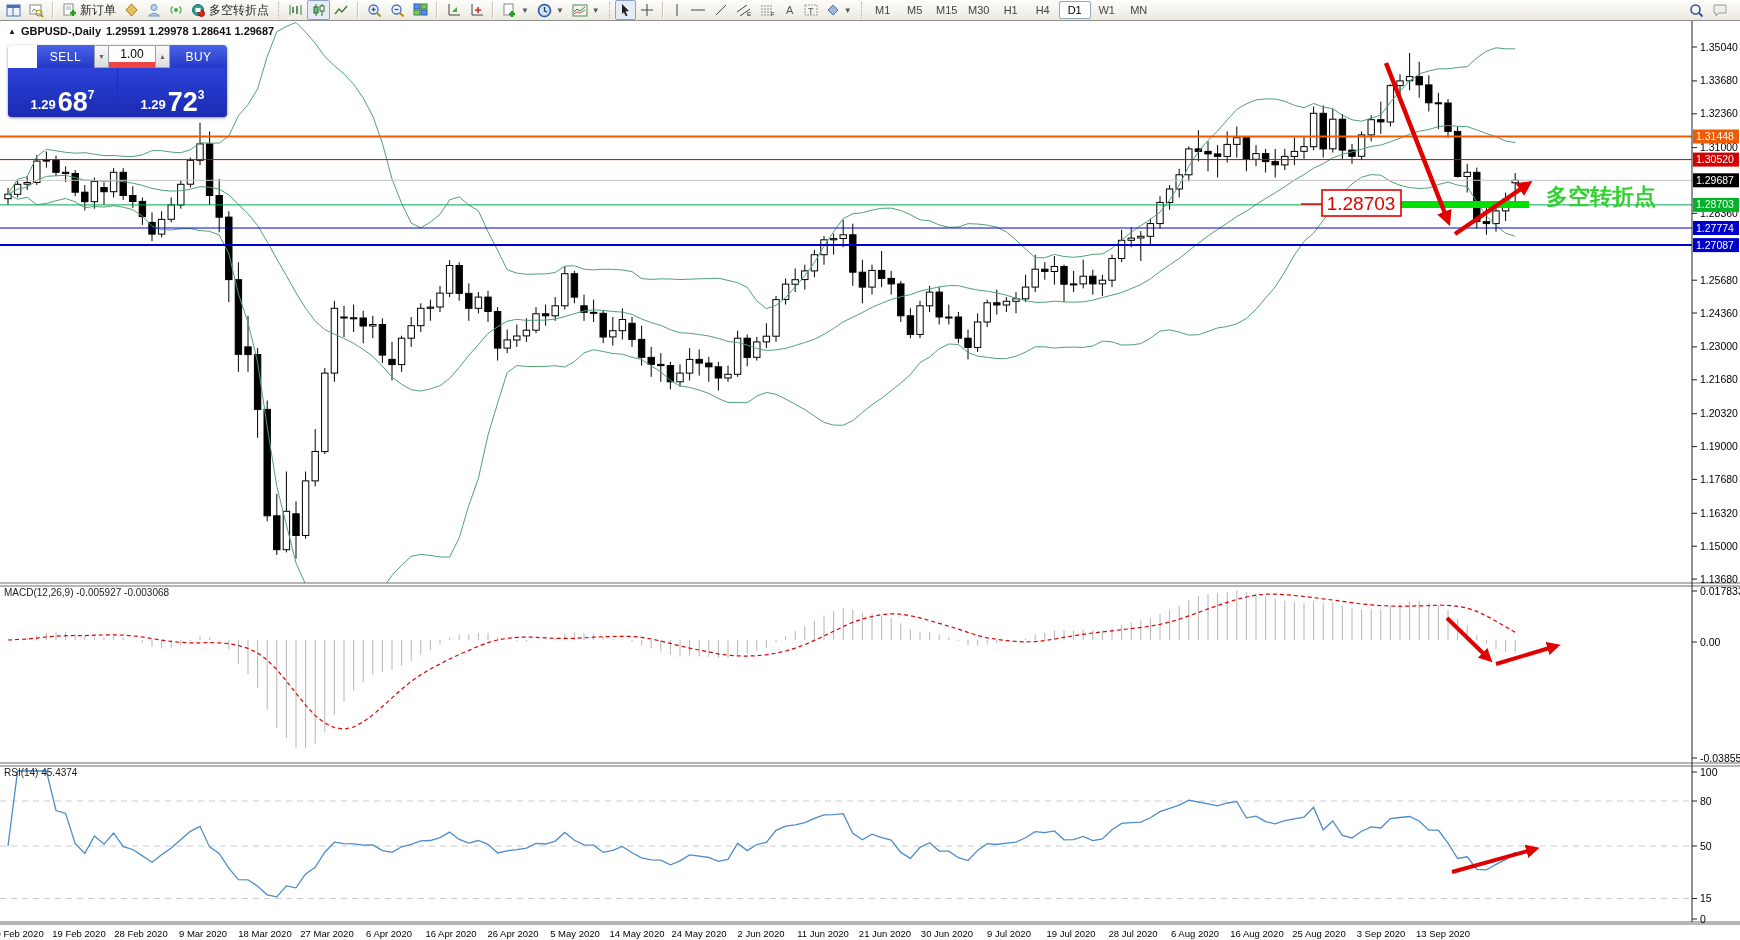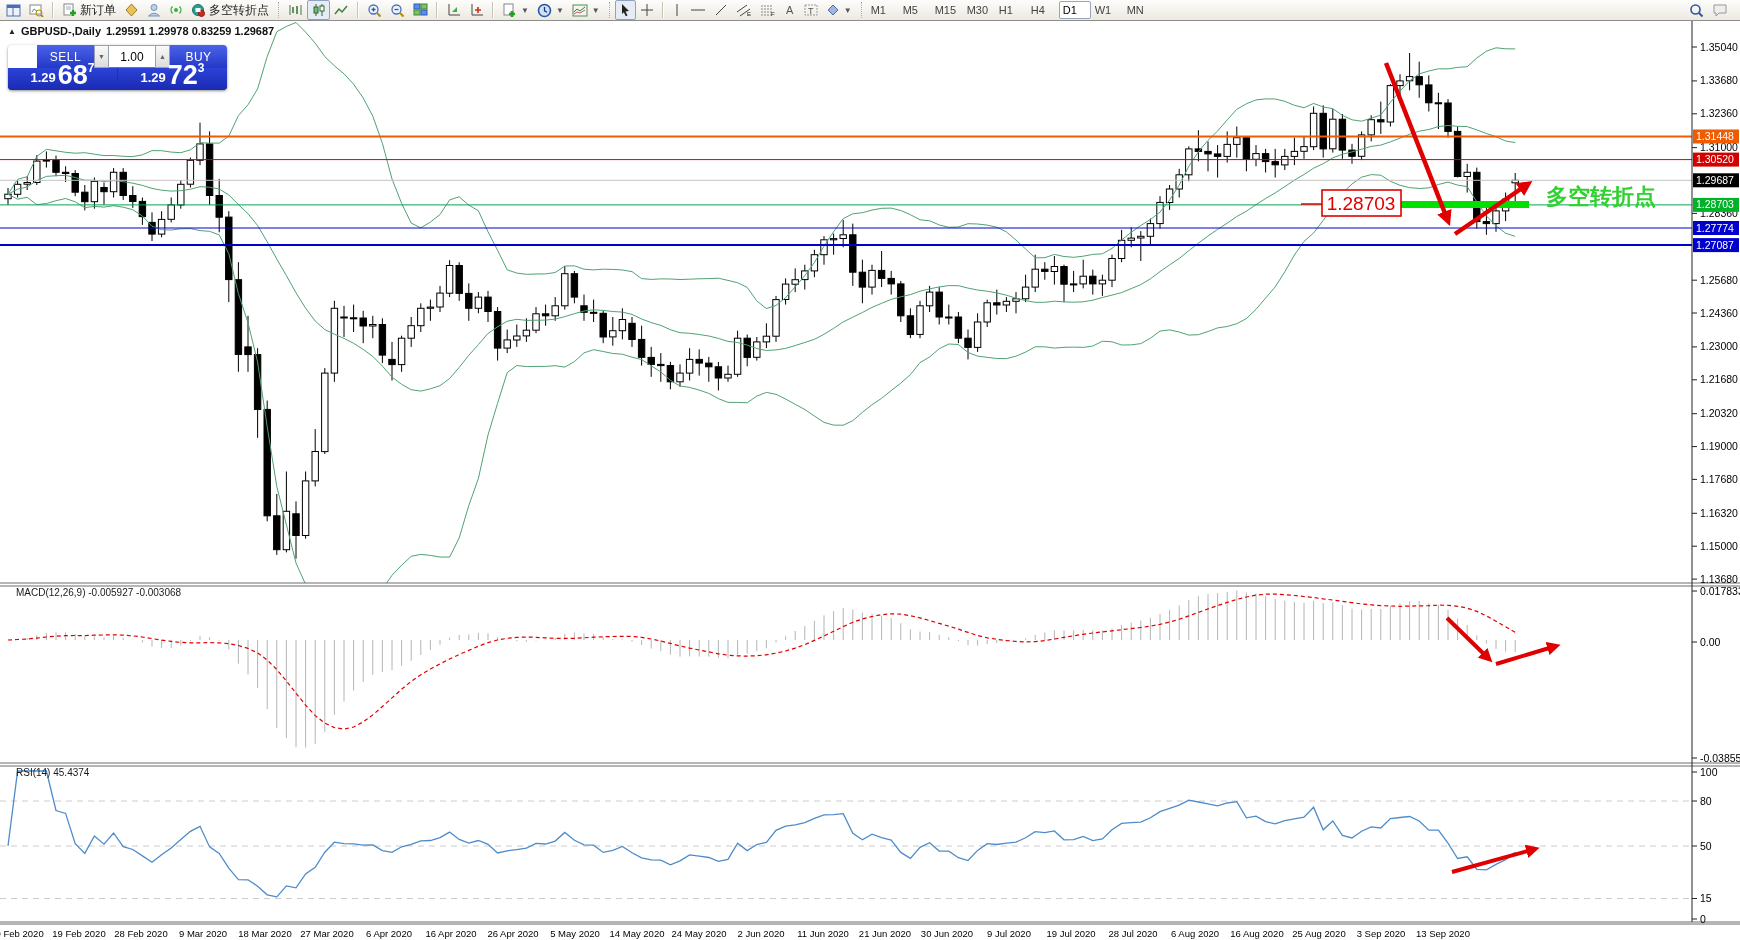--- a/index.html
+++ b/index.html
@@ -10,47 +10,47 @@
     display:flex;align-items:center;font-size:11px;color:#333;}
   .tgroup{display:flex;align-items:center;height:20px;padding:11px 2px;}
   .tsep{width:0;height:16px;border-left:1px solid #c8c4b6;border-right:1px solid #fff;margin:0 2px;}
   .tdot{width:0;height:16px;border-left:1px dotted #aaa;margin:0 3px;}
   .tbtn{display:flex;align-items:center;gap:3px;height:18px;padding:0 3px;border:1px solid transparent;
     border-radius:2px;cursor:default;white-space:nowrap;}
   .tbtn.active{background:#e6ecf5;border:1px solid #8fa3c0;}
   .tbtn svg{display:block;}
   .tlabel{font-size:12px;color:#222;}
   .caret{font-size:8px;color:#555;margin-left:1px;}
-  .tfbtn{min-width:24px;text-align:left;font-size:11px;color:#444;height:16px;line-height:16px;
+  .tfbtn{min-width:24px;text-align:center;font-size:11px;color:#444;height:16px;line-height:16px;
     padding:0 3px;border:1px solid transparent;border-radius:2px;}
   .tfbtn.active{background:#fff;border:1px solid #97a5bb;color:#000;}
   #toolbar .spacer{flex:1;}
   
   #chartwin{position:absolute;left:0;top:20px;width:1740px;height:920px;background:#fff;
     border-top:1px solid #8e8e8e;}
   #chart-layer{position:absolute;left:0;top:0;width:1740px;height:920px;}
   #chart-layer svg{display:block;}
   
   #infoline{position:absolute;left:8px;top:4px;font-size:11px;font-weight:700;color:#111;
     display:flex;align-items:center;gap:5px;}
   #infoline .tri{font-size:8px;color:#222;}
   
-  .pnl-label{position:absolute;left:16px;font-size:10px;color:#1a1a1a;}
+  .pnl-label{position:absolute;left:4px;font-size:10px;color:#1a1a1a;}
   
   #ocp{position:absolute;left:8px;top:24px;width:219px;border-radius:4px;overflow:hidden;
     box-shadow:0 1px 3px rgba(0,0,0,.45);font-family:"Liberation Sans",sans-serif;}
   #ocp .row1{display:flex;height:23px;padding-left:29px;}
   .tradebtn{flex:1;background:linear-gradient(#4a63e8,#2438c8);color:#fff;font-size:12px;
     display:flex;align-items:center;justify-content:center;letter-spacing:.5px;}
   .spin{display:flex;height:23px;background:#2438c8;align-items:stretch;}
   .spinbtn{width:13px;background:linear-gradient(#fafafa,#dcdcdc);border:1px solid #9aa0b4;
     color:#666;font-size:7px;display:flex;align-items:center;justify-content:center;}
-  .spinval{width:46px;background:#fff;border-top:1px solid #9aa0b4;border-bottom:1px solid #ef4444;
+  .spinval{width:46px;background:#fff;border-top:1px solid #9aa0b4;border-bottom:6px solid #ef4444;
     color:#000;font-size:12px;display:flex;align-items:center;justify-content:center;}
-  #ocp .row2{display:flex;height:22px;gap:1px;background:#7f1d1d;}
+  #ocp .row2{display:flex;height:49px;gap:1px;background:#7f1d1d;}
   .bigprice{flex:1;background:linear-gradient(#2c43d8,#1a2ab2);color:#fff;display:flex;
     align-items:flex-end;justify-content:center;padding-bottom:2px;}
   .bigprice .pre{font-size:13px;font-weight:700;margin-bottom:3px;}
   .bigprice .big{font-size:27px;font-weight:700;line-height:26px;margin-left:2px;margin-top:33px;}
   .bigprice .sup{font-size:12px;font-weight:700;margin-bottom:13px;}
 </style>
 </head>
 <body>
 
 <div id="toolbar">
@@ -969,21 +969,21 @@
           <text x="1319" y="936" text-anchor="middle">25 Aug 2020</text>
           <text x="1381" y="936" text-anchor="middle">3 Sep 2020</text>
           <text x="1443" y="936" text-anchor="middle">13 Sep 2020</text>
         </g>
       </svg>
     </div>
 
   <div id="infoline">
     <span class="tri">▲</span>
     <span>GBPUSD-,Daily</span>
-    <span>1.29591 1.29978 0.83259 1.29687</span>
+    <span>1.29591 1.29978 1.28641 1.29687</span>
   </div>
 
   <div id="ocp">
     <div class="row1">
       <div class="tradebtn">SELL</div>
       <div class="spin">
         <div class="spinbtn">
             <span>▼</span>
           </div>
         <div class="spinval">1.00</div>

